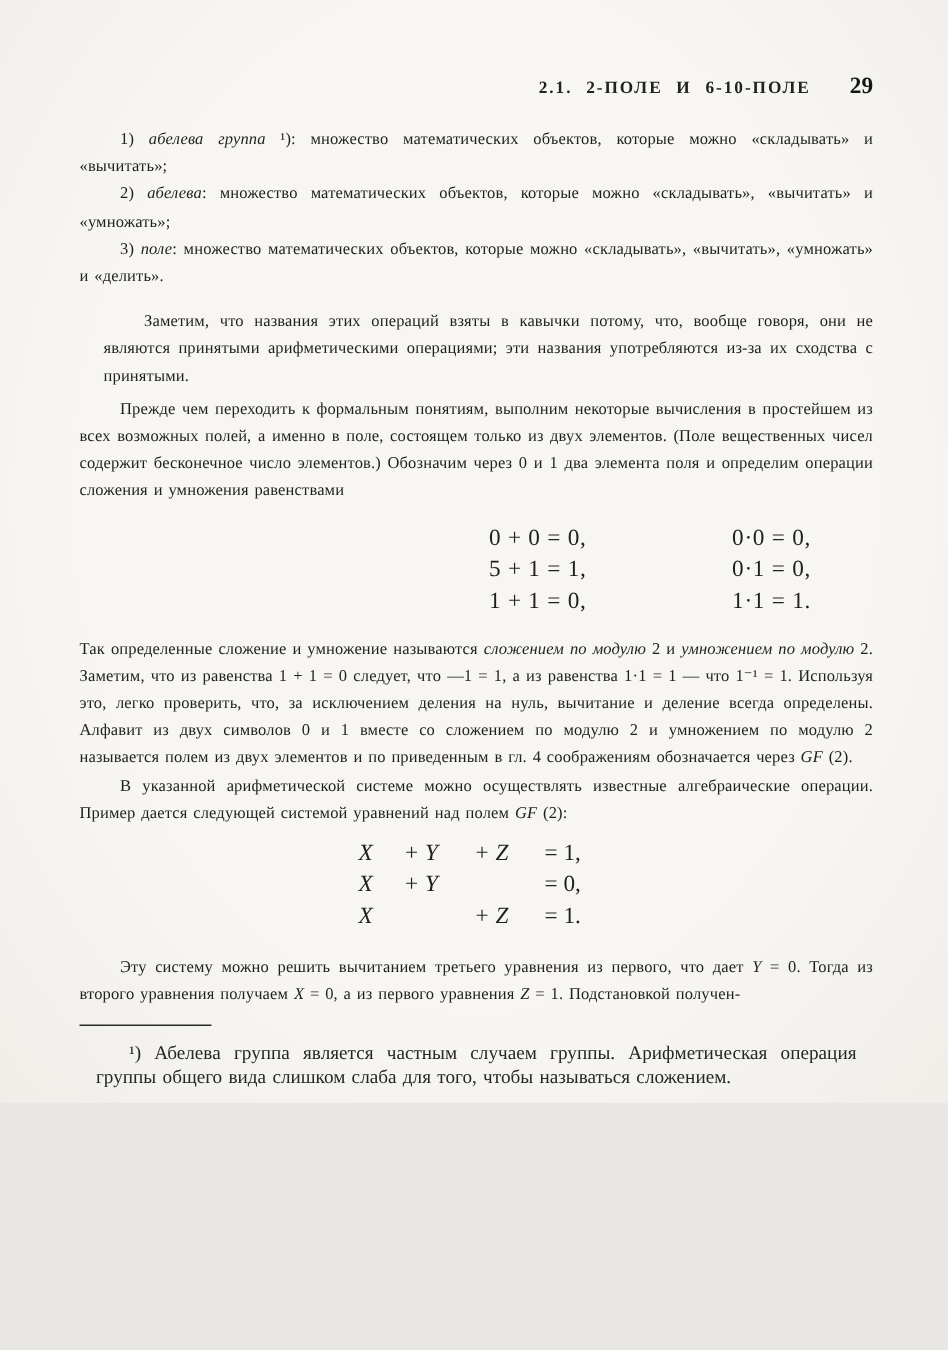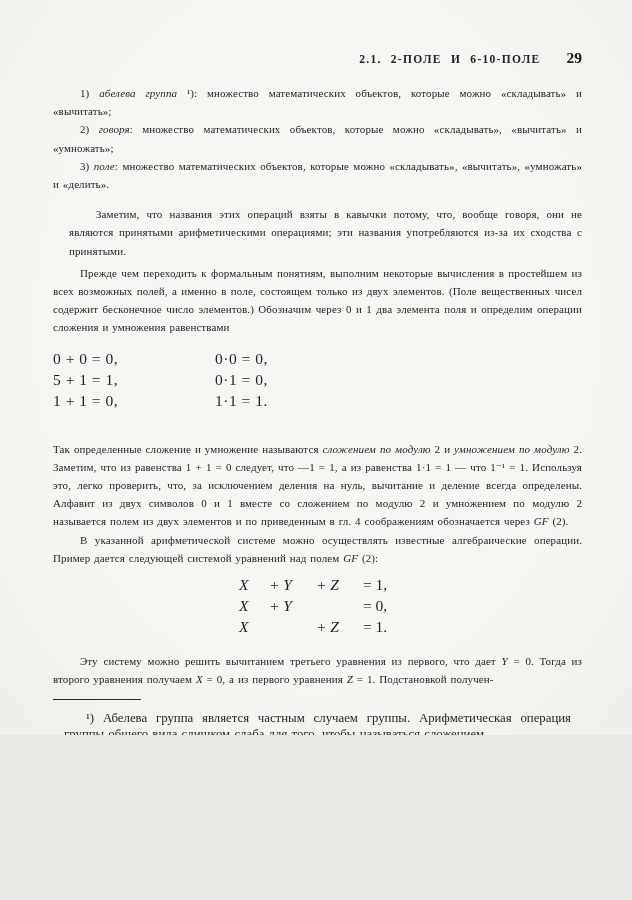--- a/index.html
+++ b/index.html
@@ -29,22 +29,22 @@
     font-size:11px;line-height:18.2px;
     word-spacing:1px;letter-spacing:0.1px;
   }
   .indent{text-indent:27px;}
   .sp1{margin-top:12px;margin-left:16px;}
   .sp2{margin-top:4px;}
   .sp3{margin-top:15px;}
   .it{font-style:italic;}
   
   .eq1{
-    margin:11px 0 29px 0;
-    display:flex;flex-direction:column;align-items:flex-start;
+    margin:11px 0 13px 0;
+    display:flex;flex-direction:column;align-items:flex-end;
     font-size:15.5px;
   }
   .eq1-row{display:flex;gap:46px;line-height:21px;}
   .eq1-left{display:inline-block;width:116px;letter-spacing:0.5px;}
   .eq1-right{display:inline-block;width:94px;letter-spacing:0.5px;}
   
   .eq2{margin:7px 0 7px 186px;font-size:15.5px;}
   .eq2-row{display:flex;line-height:21px;}
   .eq2 .c1{width:30px;font-style:italic;}
   .eq2 .c2{width:47px;font-style:italic;}
@@ -66,21 +66,21 @@
 <div class="page">
 
   <div class="running-head">
     <span class="rh-title">2.1. 2-ПОЛЕ И 6-10-ПОЛЕ</span>
     <span class="rh-page">29</span>
   </div>
 
   <div class="col">
 
     <p class="para indent"><span>1) </span><span class="it">абелева группа</span><span> ¹): множество математических объектов, которые можно «складывать» и «вычитать»;</span></p>
-    <p class="para indent"><span>2) </span><span class="it">говоря</span><span>: множество математических объектов, которые можно «складывать», «вычитать» и «умножать»;</span></p>
+    <p class="para indent"><span>2) </span><span class="it">абелева</span><span>: множество математических объектов, которые можно «складывать», «вычитать» и «умножать»;</span></p>
     <p class="para indent"><span>3) </span><span class="it">поле</span><span>: множество математических объектов, которые можно «складывать», «вычитать», «умножать» и «делить».</span></p>
 
     <p class="para indent sp1"><span>Заметим, что названия этих операций взяты в кавычки потому, что, вообще говоря, они не являются принятыми арифметическими операциями; эти названия употребляются из-за их сходства с принятыми.</span></p>
 
     <p class="para indent sp2"><span>Прежде чем переходить к формальным понятиям, выполним некоторые вычисления в простейшем из всех возможных полей, а именно в поле, состоящем только из двух элементов. (Поле вещественных чисел содержит бесконечное число элементов.) Обозначим через 0 и 1 два элемента поля и определим операции сложения и умножения равенствами</span></p>
 
     <div class="eq1">
       <div class="eq1-row">
         <span class="eq1-left">0 + 0 = 0,</span>
         <span class="eq1-right">0·0 = 0,</span>

